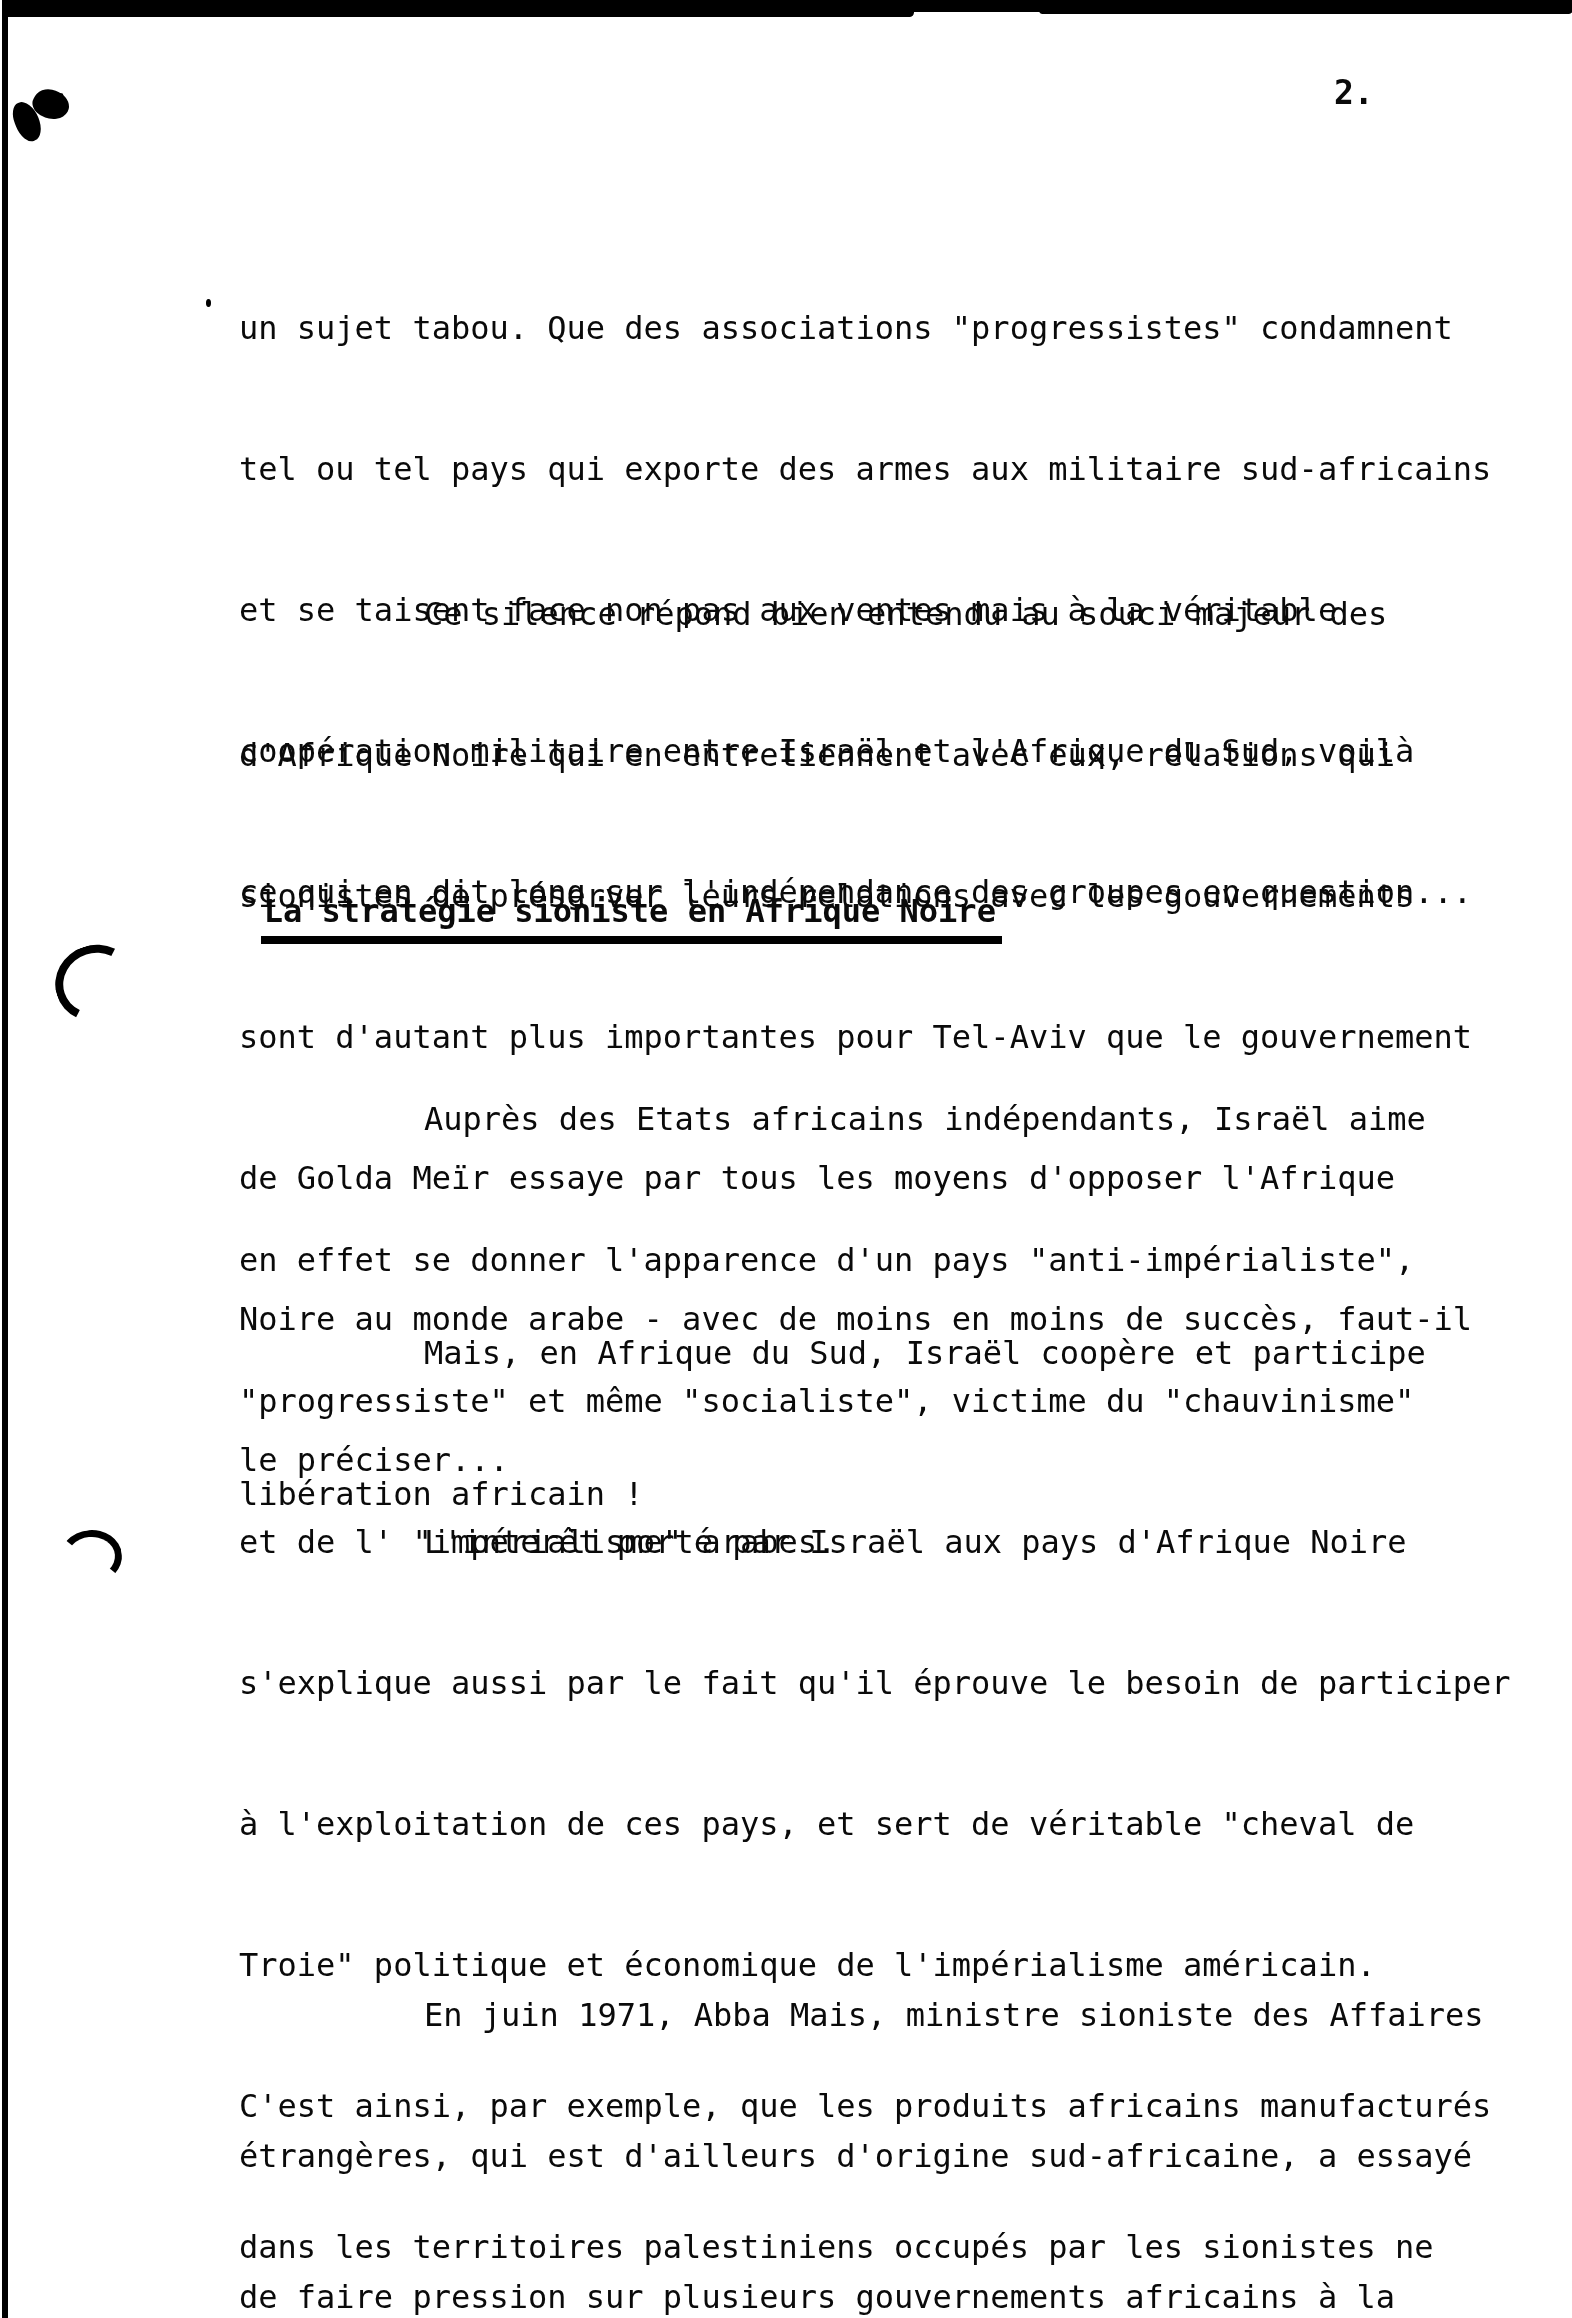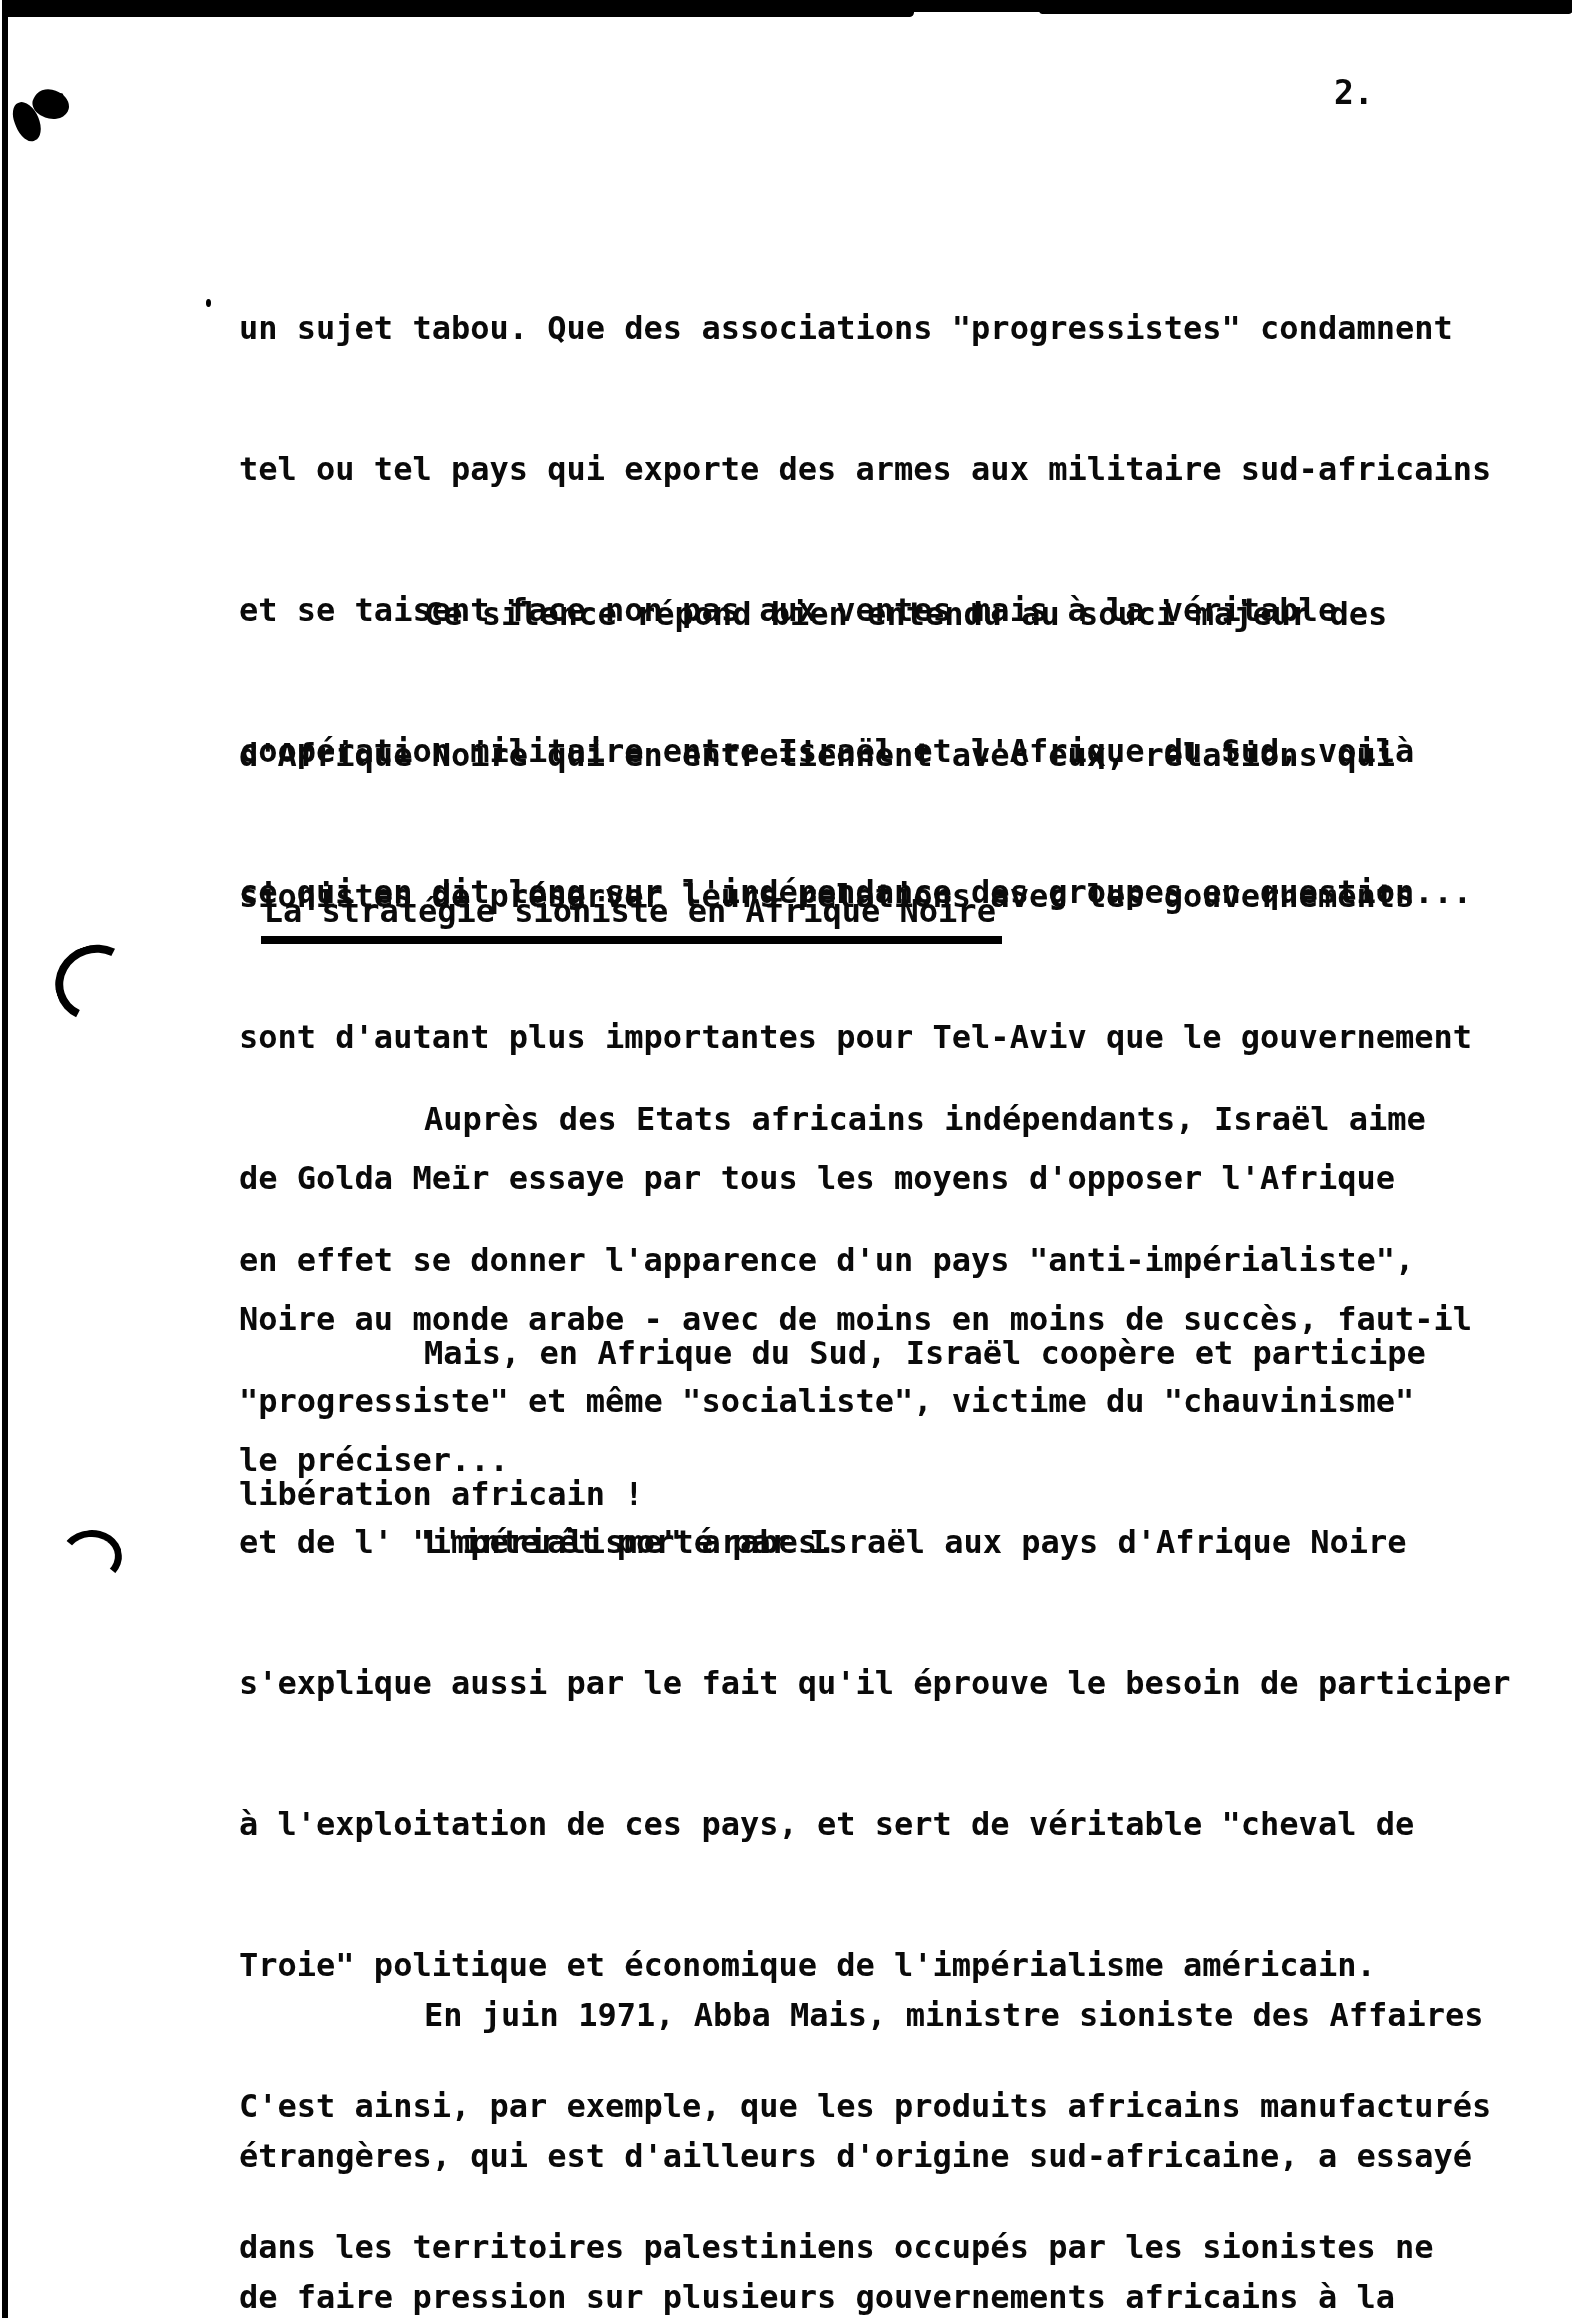--- a/index.html
+++ b/index.html
@@ -28,21 +28,21 @@
   }
   .mark-arc{
     position:absolute;left:60px;top:1530px;width:48px;height:40px;
     border:7px solid transparent;border-top-color:#000;border-right-color:#000;
     border-radius:50%;transform:rotate(-6deg);
   }
   .mark-dot{position:absolute;left:206px;top:299px;width:5.1px;height:8.3px;background:#000;border-radius:50%;}
 
   
   .pageno{position:absolute;left:1334px;top:73px;font-size:33px;font-weight:700;}
-  .para{position:absolute;left:239px;width:1252px;font-size:32px;font-weight:700;line-height:47px;white-space:pre;}
+  .para{position:absolute;left:239px;width:1252px;font-size:32px;font-weight:400;line-height:47px;white-space:pre;}
   .para .ln{height:47px;}
   .ln.fi{padding-left:185px;}
   .heading{
     position:absolute;left:236px;top:888px;
     font-size:32px;font-weight:700;line-height:47px;white-space:pre;
     border-bottom:8px solid #000;padding:0 6.5px 0.9px 2.8px;margin-left:25px;
   }
 </style>
 </head>
 <body>

